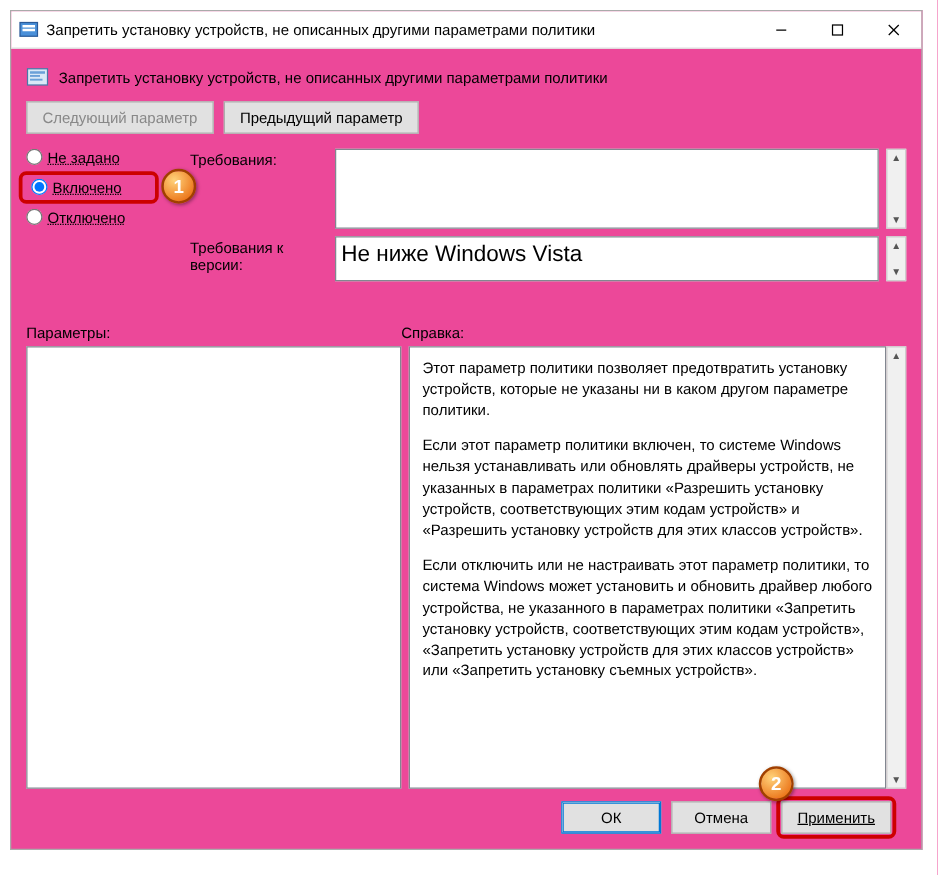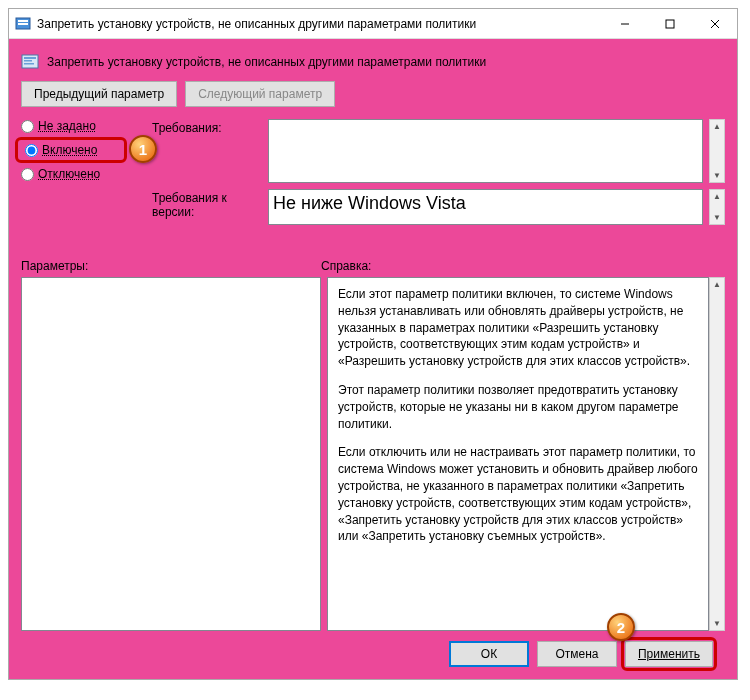--- a/index.html
+++ b/index.html
@@ -66,21 +66,21 @@
 
 .top-grid {
   display: grid;
   grid-template-columns: 125px 110px 1fr 16px;
   grid-template-rows: auto auto auto;
   column-gap: 6px;
   row-gap: 6px;
   align-items: start;
 }
 .radio-group { grid-column: 1; grid-row: 1 / span 3; display: flex; flex-direction: column; gap: 8px; }
-.radio-item { display: flex; align-items: flex-end; gap: 4px; position: relative; }
+.radio-item { display: flex; align-items: flex-start; gap: 4px; position: relative; }
 .radio-item input { margin: 0; }
 .radio-item label { text-decoration: underline dotted; text-underline-offset: 1px; text-decoration-thickness: 0.5px; }
 .highlight-box {
   position: absolute;
   border: 3px solid #c00;
   border-radius: 6px;
   pointer-events: none;
 }
 .callout {
   width: 28px; height: 28px;
@@ -184,22 +184,22 @@
             <rect x="1" y="2" width="16" height="13" fill="#d9e8f7" stroke="#4a78a8"></rect>
             <rect x="3" y="4" width="12" height="2" fill="#6aa0d8"></rect>
             <rect x="3" y="7" width="8" height="1.5" fill="#6aa0d8"></rect>
             <rect x="3" y="10" width="10" height="1.5" fill="#6aa0d8"></rect>
           </svg>
       </span>
       <span>Запретить установку устройств, не описанных другими параметрами политики</span>
     </div>
 
     <div class="nav-buttons">
+      <button class="btn disabled">Следующий параметр</button>
       <button class="btn">Предыдущий параметр</button>
-      <button class="btn disabled">Следующий параметр</button>
     </div>
 
     <div class="top-grid" style="position:relative;">
       <div class="radio-group" style="position:relative;">
         <div class="radio-item">
           <input type="radio" name="state" style="">
           <label>Не задано</label>
         </div>
         <div class="radio-item" style="padding:2px 4px;">
           <input type="radio" name="state" checked="" style="">
@@ -230,22 +230,22 @@
 
     <div class="mid-labels">
       <div class="left">Параметры:</div>
       <div>Справка:</div>
     </div>
 
     <div class="panels">
       <div class="panel-left"></div>
       <div class="panel-right-wrap">
         <div class="panel-right">
+          <p>Этот параметр политики позволяет предотвратить установку устройств, которые не указаны ни в каком другом параметре политики.</p>
           <p>Если этот параметр политики включен, то системе Windows нельзя устанавливать или обновлять драйверы устройств, не указанных в параметрах политики «Разрешить установку устройств, соответствующих этим кодам устройств» и «Разрешить установку устройств для этих классов устройств».</p>
-          <p>Этот параметр политики позволяет предотвратить установку устройств, которые не указаны ни в каком другом параметре политики.</p>
           <p>Если отключить или не настраивать этот параметр политики, то система Windows может установить и обновить драйвер любого устройства, не указанного в параметрах политики «Запретить установку устройств, соответствующих этим кодам устройств», «Запретить установку устройств для этих классов устройств» или «Запретить установку съемных устройств».</p>
         </div>
         <div class="sb-right scrollbar-stub">
           <div class="sb-arrow">▲</div>
           <div class="sb-arrow">▼</div>
         </div>
       </div>
     </div>
 
     <div class="footer">

